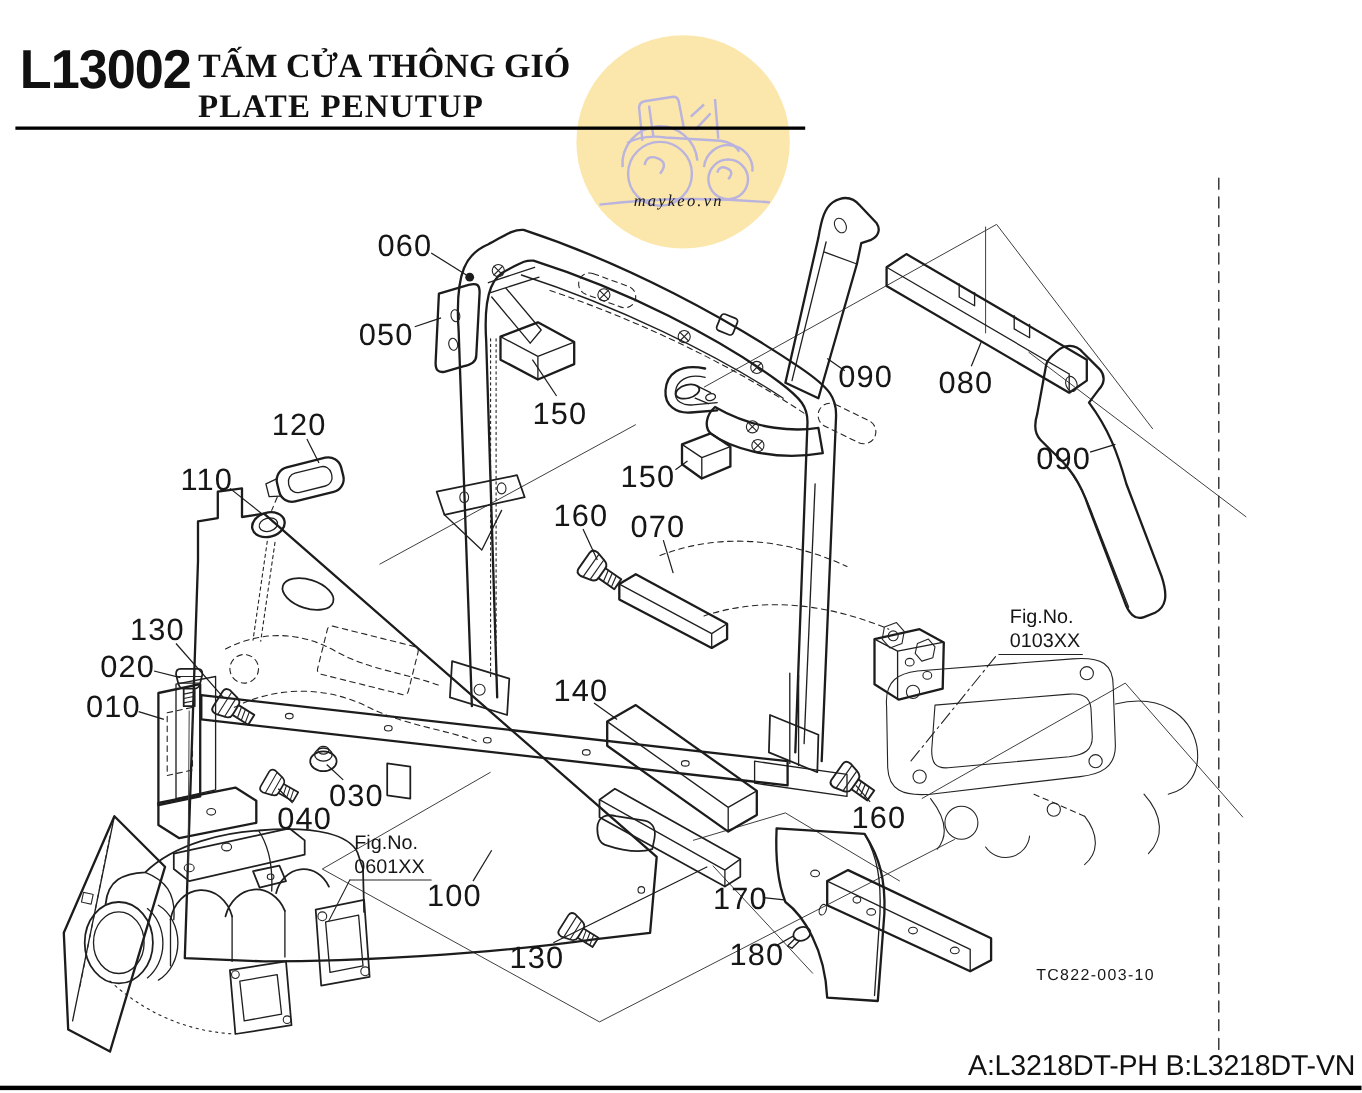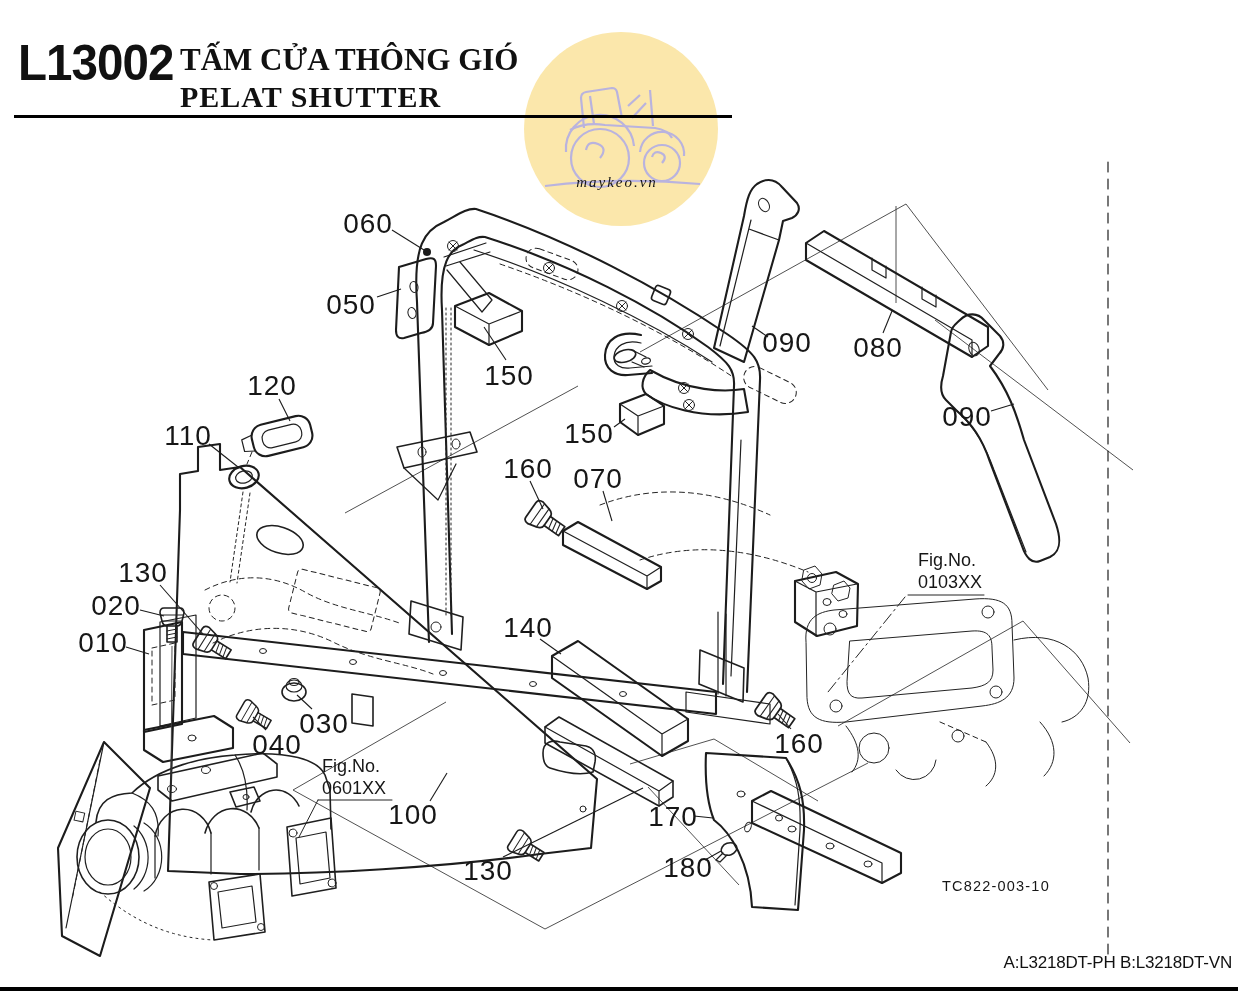--- a/index.html
+++ b/index.html
@@ -8,21 +8,21 @@
   
   .hdr-code{position:absolute;left:18px;top:34px;font-weight:bold;font-size:50px;
             letter-spacing:-1px;transform:scaleX(.95);transform-origin:left top;}
   .title-en{position:absolute;left:180px;top:8px;font-weight:bold;font-size:30px;letter-spacing:.5px;}
   .title-vi{position:absolute;left:180px;top:42px;font-weight:bold;font-size:31px;
             font-family:"Liberation Serif",serif;}
   .title-id{position:absolute;left:180px;top:80px;font-weight:bold;font-size:30px;
             font-family:"Liberation Serif",serif;letter-spacing:1px;}
   .hdr-rule{position:absolute;left:14px;top:115px;width:718px;height:3px;background:#000;}
   .btm-rule{position:absolute;left:0;top:987px;width:1238px;height:4px;background:#000;}
-  .footer-models{position:absolute;right:6px;top:953px;font-size:17px;letter-spacing:-0.2px;}
+  .footer-models{position:absolute;right:6px;top:953px;font-size:26px;letter-spacing:-0.2px;}
   
   svg.diagram{position:absolute;left:0;top:0;}
   .s2 {fill:none;stroke:#1c1c1c;stroke-width:2.1;stroke-linejoin:round;stroke-linecap:round;}
   .s16{fill:none;stroke:#1f1f1f;stroke-width:1.6;stroke-linejoin:round;stroke-linecap:round;}
   .s12{fill:none;stroke:#1f1f1f;stroke-width:1.2;stroke-linejoin:round;stroke-linecap:round;}
   .s1 {fill:none;stroke:#242424;stroke-width:1;stroke-linejoin:round;stroke-linecap:round;}
   .thin{fill:none;stroke:#3d3d3d;stroke-width:.9;}
   .dash{stroke-dasharray:5 4;}
   .dots{stroke-dasharray:2 3;}
   .dashdot{stroke-dasharray:12 4 2 4;}
@@ -355,18 +355,18 @@
       <text class="figref" x="322" y="794">0601XX</text>
       <path class="s1" d="M318,800 L392,800"></path>
       <path class="s1" d="M318,800 L299,837"></path>
     </g>
 
     <text class="smallcode" x="942" y="891">TC822-003-10</text>
   </svg>
 
   <div class="hdr-code">L13002</div>
   <div class="title-vi">TẤM CỬA THÔNG GIÓ</div>
-  <div class="title-id">PELAT SHUTTER</div>
+  <div class="title-id">PLATE PENUTUP</div>
   <div class="hdr-rule"></div>
 
   <div class="footer-models">A:L3218DT-PH B:L3218DT-VN</div>
   <div class="btm-rule"></div>
 </div>
 
 </body></html>

